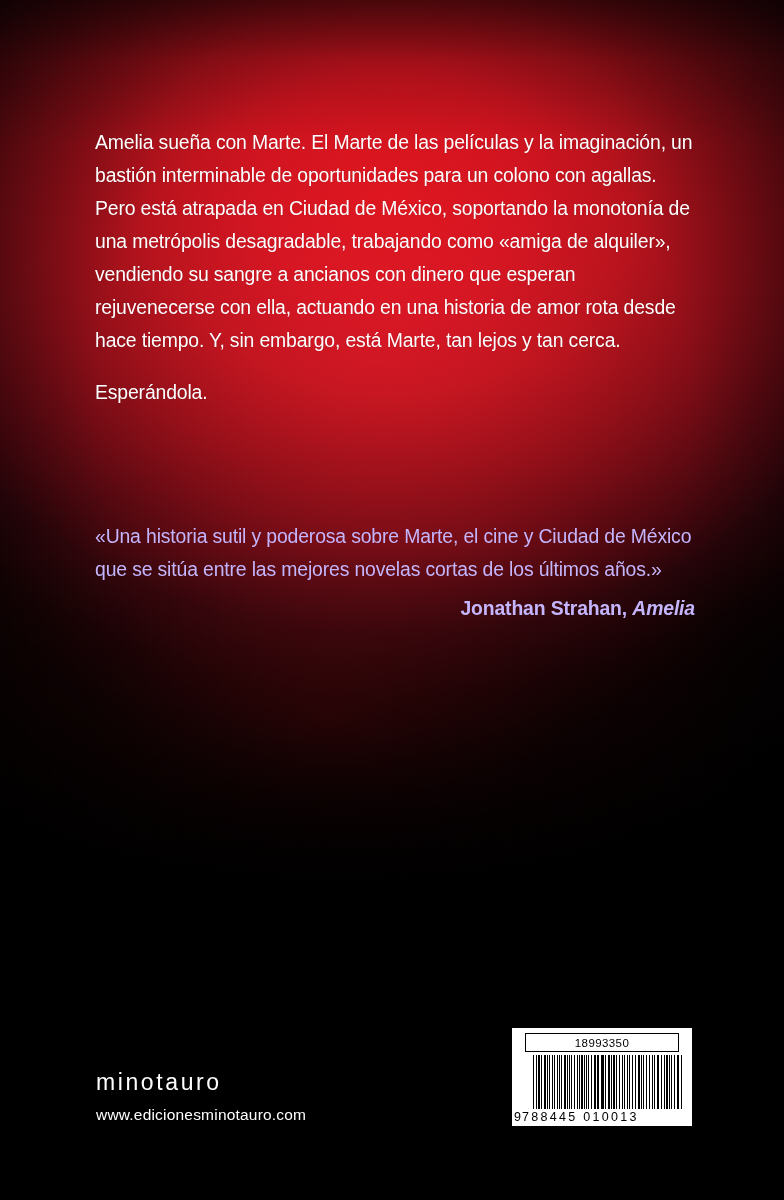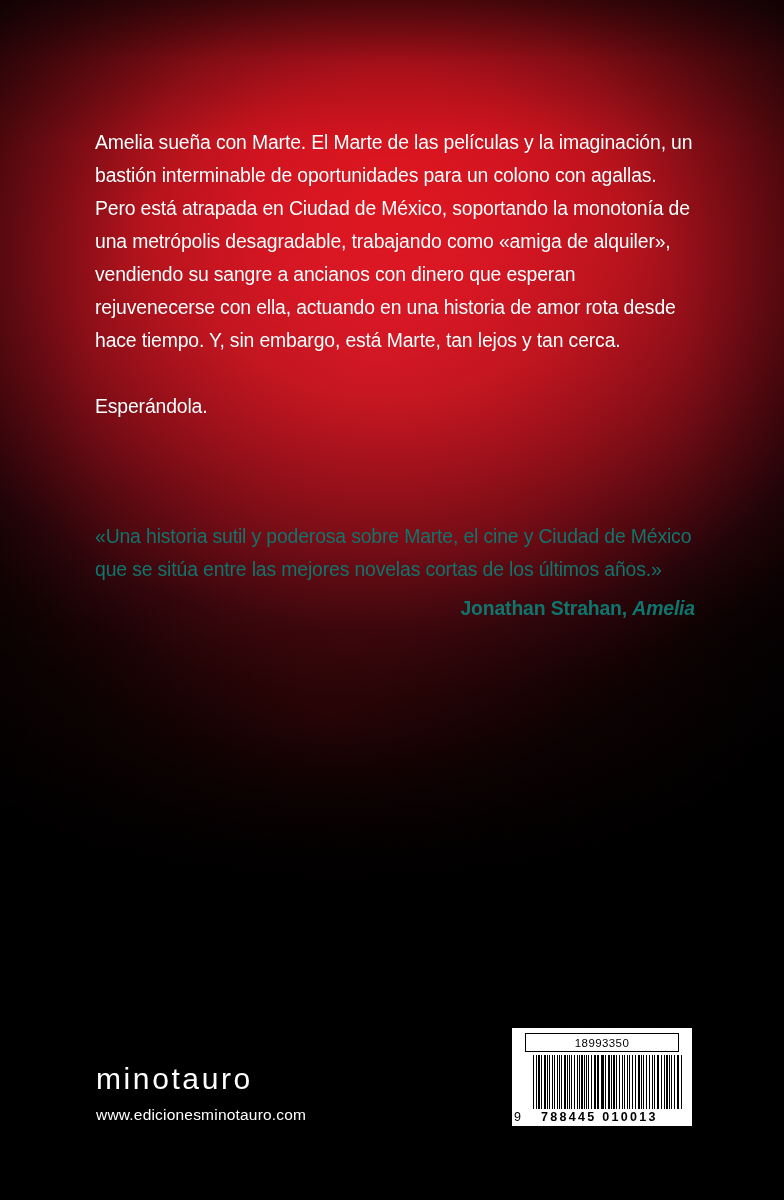--- a/index.html
+++ b/index.html
@@ -93,28 +93,28 @@
     top: 126px;
     width: 600px;
     color: #ffffff;
     font-size: 19.4px;
     line-height: 33px;
     font-family: "Liberation Sans", sans-serif;
     letter-spacing: -0.15px;
     text-shadow: 0 0 1px rgba(0,0,0,0.25);
   }
   .blurb p { margin: 0; }
-  .blurb p.spaced { margin-top: 33px; }
+  .blurb p.spaced { margin-top: 19px; }
 
   .quote-block {
     position: absolute;
     left: 95px;
     top: 520px;
     width: 600px;
-    color: #0f766e;
+    color: #c4b5fd;
     font-size: 19.4px;
     line-height: 33px;
     letter-spacing: -0.15px;
   }
   .quote-block p { margin: 0; }
 
   .quote-attrib {
     margin-top: 6px;
     text-align: right;
     font-weight: bold;
@@ -126,21 +126,21 @@
   }
 
   
   .publisher {
     position: absolute;
     left: 96px;
     bottom: 78px;
     color: #ffffff;
   }
   .publisher-name {
-    font-size: 30px;
+    font-size: 23px;
     letter-spacing: 2.6px;
     font-family: "Liberation Sans", sans-serif;
     line-height: 1;
   }
   .publisher-url {
     margin-top: 13px;
     font-size: 15.5px;
     letter-spacing: 0.2px;
     color: #ffffff;
     line-height: 1;
@@ -200,24 +200,23 @@
     align-items: flex-end;
     font-family: "Liberation Sans", sans-serif;
   }
   .digit-lead {
     position: absolute;
     left: 2px;
     bottom: 0;
   }
   .digit-main {
     position: absolute;
-    left: 29px;
+    left: 10px;
     bottom: 0;
     letter-spacing: 2.3px;
-    font-weight: bold;
   }
 </style>
 </head>
 <body>
 
 <div class="cover">
 
   <div class="bg-layer bg-red-core"></div>
   <div class="bg-layer bg-red-soft"></div>
   <div class="bg-layer bg-glow-low"></div>

